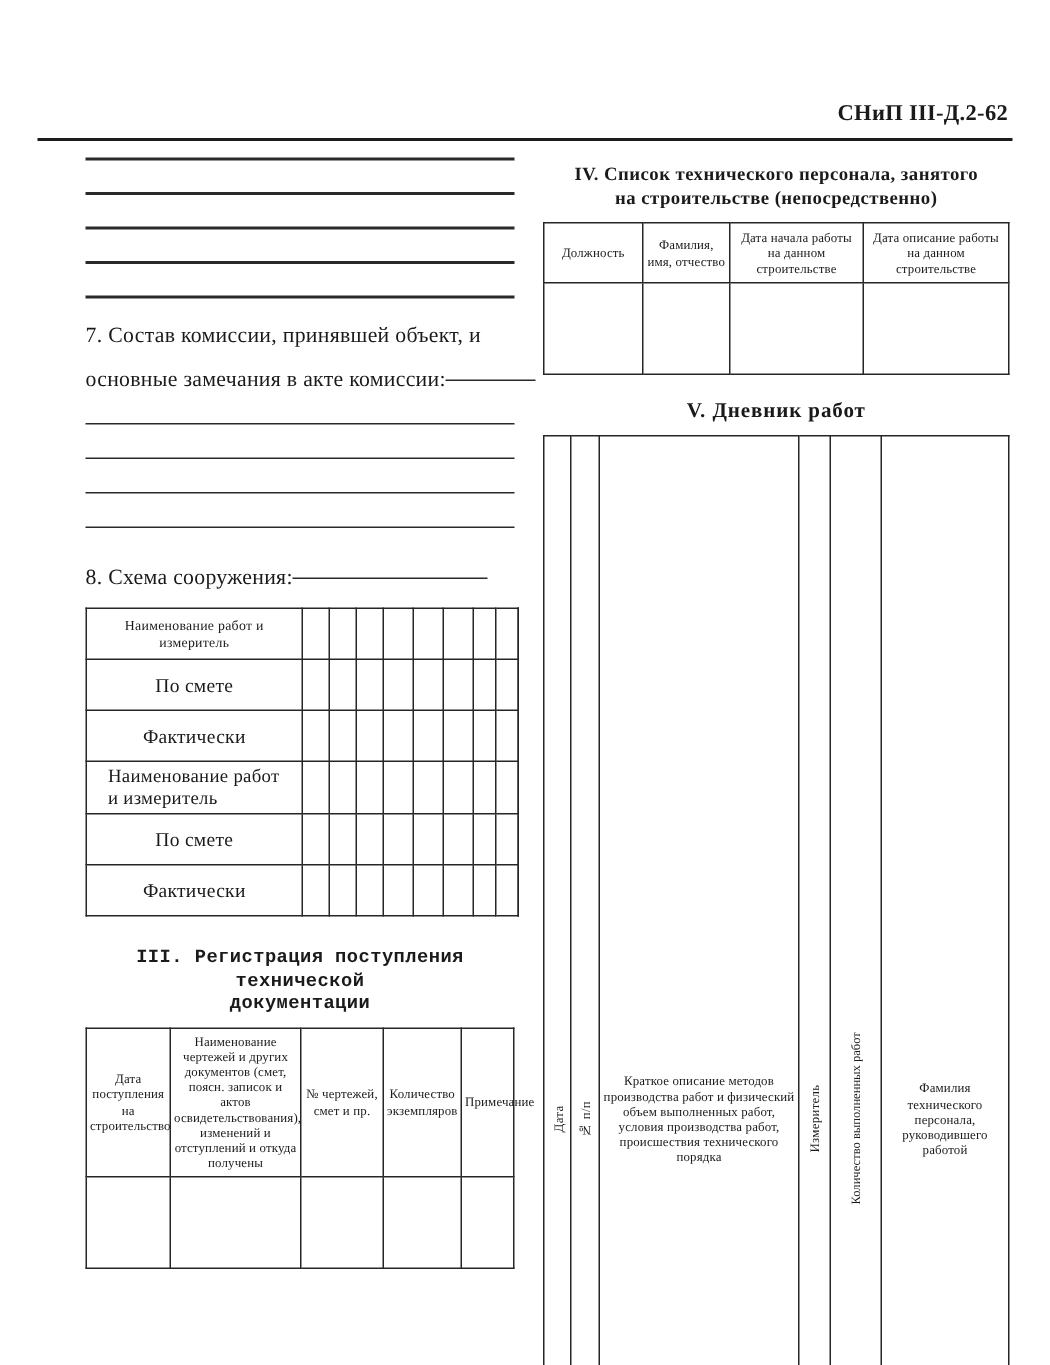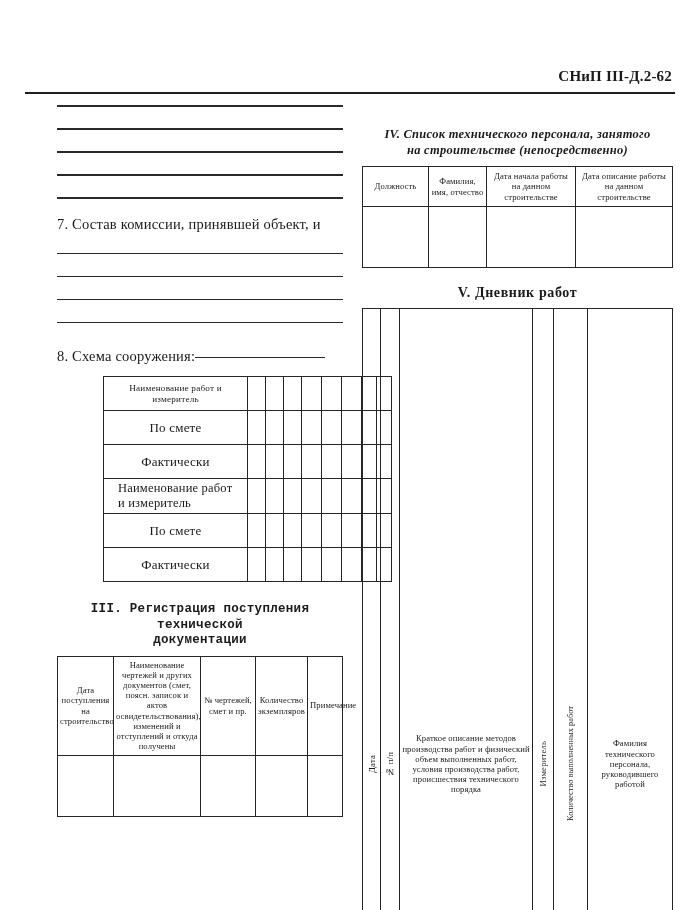--- a/index.html
+++ b/index.html
@@ -189,37 +189,40 @@
     <div style="padding-top:5px;">
       <div class="rule-line"></div>
       <div class="rule-line"></div>
       <div class="rule-line"></div>
       <div class="rule-line"></div>
       <div class="rule-line" style="margin-bottom:0;"></div>
     </div>
 
     <div class="item" style="margin-top:13px;">
       <span class="ln justify">7. Состав комиссии, принявшей объект, и</span>
+      <span class="ln" style="margin-top:4px;">
+        <span>основные замечания в акте комиссии:</span><span class="trail" style="width:60px;"></span>
+      </span>
     </div>
 
     <div style="margin-top:16px;">
       <div class="rule-line"></div>
       <div class="rule-line"></div>
       <div class="rule-line"></div>
       <div class="rule-line" style="margin-bottom:0;"></div>
     </div>
 
     <div class="item" style="margin-top:21px;">
       <span class="ln">
         <span>8. Схема сооружения:</span><span class="trail" style="width:130px;"></span>
       </span>
     </div>
 
 
-    <table class="doc grid9" style="margin-top:7px;margin-left:46px;">
+    <table class="doc grid9" style="margin-top:7px;">
       <tbody>
           <tr>
         <td class="lbl small" style="width:135px;">Наименование работ и измеритель</td>
         <td class="cell-empty" style="width:17px;"></td>
         <td class="cell-empty" style="width:17px;"></td>
         <td class="cell-empty" style="width:17px;"></td>
         <td class="cell-empty" style="width:19px;"></td>
         <td class="cell-empty" style="width:19px;"></td>
         <td class="cell-empty" style="width:19px;"></td>
         <td class="cell-empty" style="width:14px;"></td>
@@ -313,21 +316,21 @@
         <td></td>
         <td></td>
       </tr>
     </tbody>
       </table>
 
   </div>
 
   <div class="col-right">
 
-    <div class="caption" style="margin-top:27px;font-style:italic;">
+    <div class="caption" style="margin-top:9px;">
       <span class="l2">IV. Список технического персонала, занятого</span>
       <span class="l2">на строительстве (непосредственно)</span>
     </div>
 
     <table class="doc" style="margin-top:8px;">
       <tbody>
           <tr>
         <th class="hd" style="width:61px; height:33px;">Должность</th>
         <th class="hd" style="width:53px;">Фамилия, имя, отчество</th>
         <th class="hd" style="width:84px;">Дата начала работы на данном строительстве</th>

